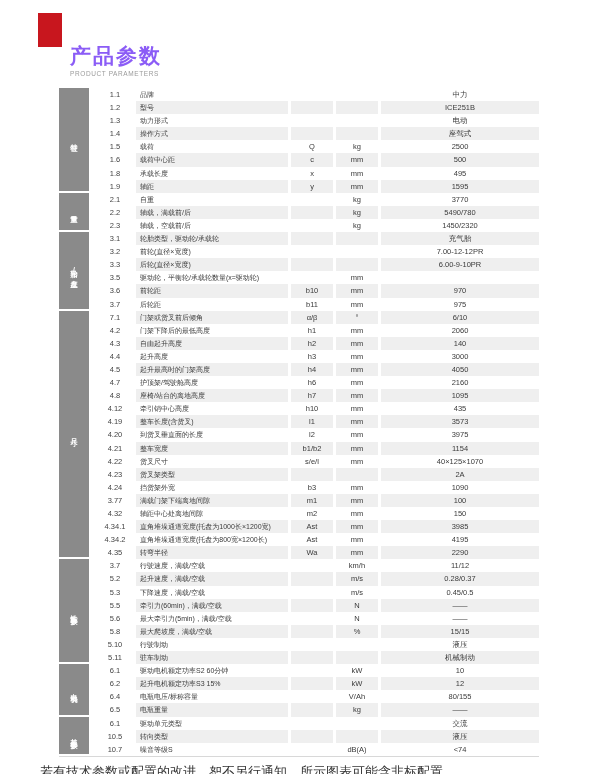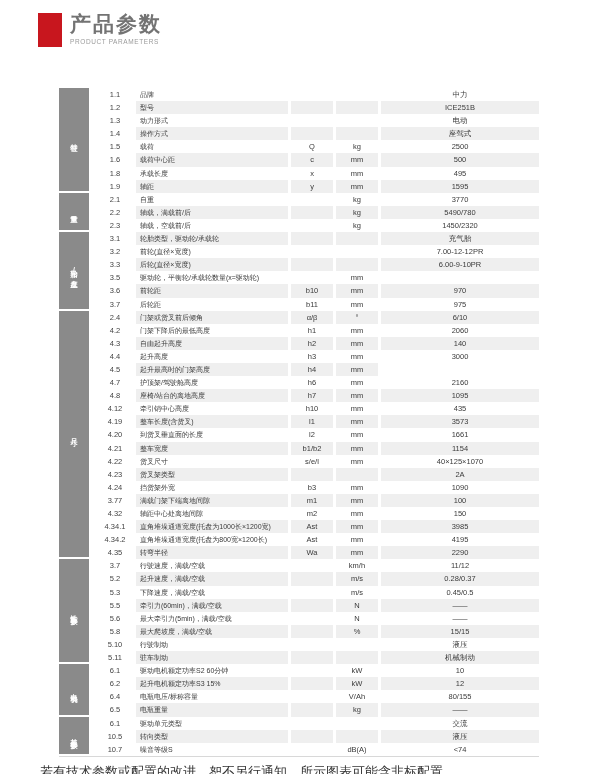--- a/index.html
+++ b/index.html
@@ -5,21 +5,21 @@
   html,body{margin:0;padding:0;}
   body{
     width:600px;height:774px;background:#ffffff;
     font-family:"Liberation Sans","DejaVu Sans",sans-serif;
     color:#3a3a3a;position:relative;overflow:hidden;
   }
   
   .hdr{position:absolute;top:11px;left:38px;display:flex;align-items:flex-start;}
   .red-block{width:24px;height:34px;background:#c8161e;margin-top:2px;}
   .hdr-text{margin-left:8px;}
-  .title{font-size:21px;font-weight:bold;color:#737373;letter-spacing:2px;line-height:26px;}
+  .title{font-size:21px;font-weight:bold;color:#8b5cf6;letter-spacing:2px;line-height:26px;margin-top:32px;}
   .subtitle{font-size:6.5px;color:#9a9a9a;letter-spacing:0.6px;margin-top:1px;}
   
   .tbl{position:absolute;top:88px;left:59px;width:480px;border-bottom:1px solid #d8d8d8;}
   .section{display:flex;}
   .side{
     width:30px;margin-right:8px;background:#8a8a8a;margin-bottom:2px;
     display:flex;align-items:center;justify-content:center;
   }
   .side span{
     writing-mode:vertical-rl;text-orientation:upright;
@@ -189,21 +189,21 @@
           <div class="c-val">975</div>
         </div>
       </div>
     </div>
     <div class="section">
       <div class="side">
         <span>尺寸</span>
       </div>
       <div class="rows">
         <div class="row alt">
-          <div class="c-no">2.4</div>
+          <div class="c-no">7.1</div>
           <div class="c-label">门架或货叉前后倾角</div>
           <div class="c-sym">α/β</div>
           <div class="c-unit">°</div>
           <div class="c-val">6/10</div>
         </div>
         <div class="row">
           <div class="c-no">4.2</div>
           <div class="c-label">门架下降后的最低高度</div>
           <div class="c-sym">h1</div>
           <div class="c-unit">mm</div>
@@ -221,20 +221,21 @@
           <div class="c-label">起升高度</div>
           <div class="c-sym">h3</div>
           <div class="c-unit">mm</div>
           <div class="c-val">3000</div>
         </div>
         <div class="row alt">
           <div class="c-no">4.5</div>
           <div class="c-label">起升最高时的门架高度</div>
           <div class="c-sym">h4</div>
           <div class="c-unit">mm</div>
+          <div class="c-val">4050</div>
         </div>
         <div class="row">
           <div class="c-no">4.7</div>
           <div class="c-label">护顶架/驾驶舱高度</div>
           <div class="c-sym">h6</div>
           <div class="c-unit">mm</div>
           <div class="c-val">2160</div>
         </div>
         <div class="row alt">
           <div class="c-no">4.8</div>
@@ -255,21 +256,21 @@
           <div class="c-label">整车长度(含货叉)</div>
           <div class="c-sym">l1</div>
           <div class="c-unit">mm</div>
           <div class="c-val">3573</div>
         </div>
         <div class="row">
           <div class="c-no">4.20</div>
           <div class="c-label">到货叉垂直面的长度</div>
           <div class="c-sym">l2</div>
           <div class="c-unit">mm</div>
-          <div class="c-val">1661</div>
+          <div class="c-val">3975</div>
         </div>
         <div class="row alt">
           <div class="c-no">4.21</div>
           <div class="c-label">整车宽度</div>
           <div class="c-sym">b1/b2</div>
           <div class="c-unit">mm</div>
           <div class="c-val">1154</div>
         </div>
         <div class="row">
           <div class="c-no">4.22</div>

